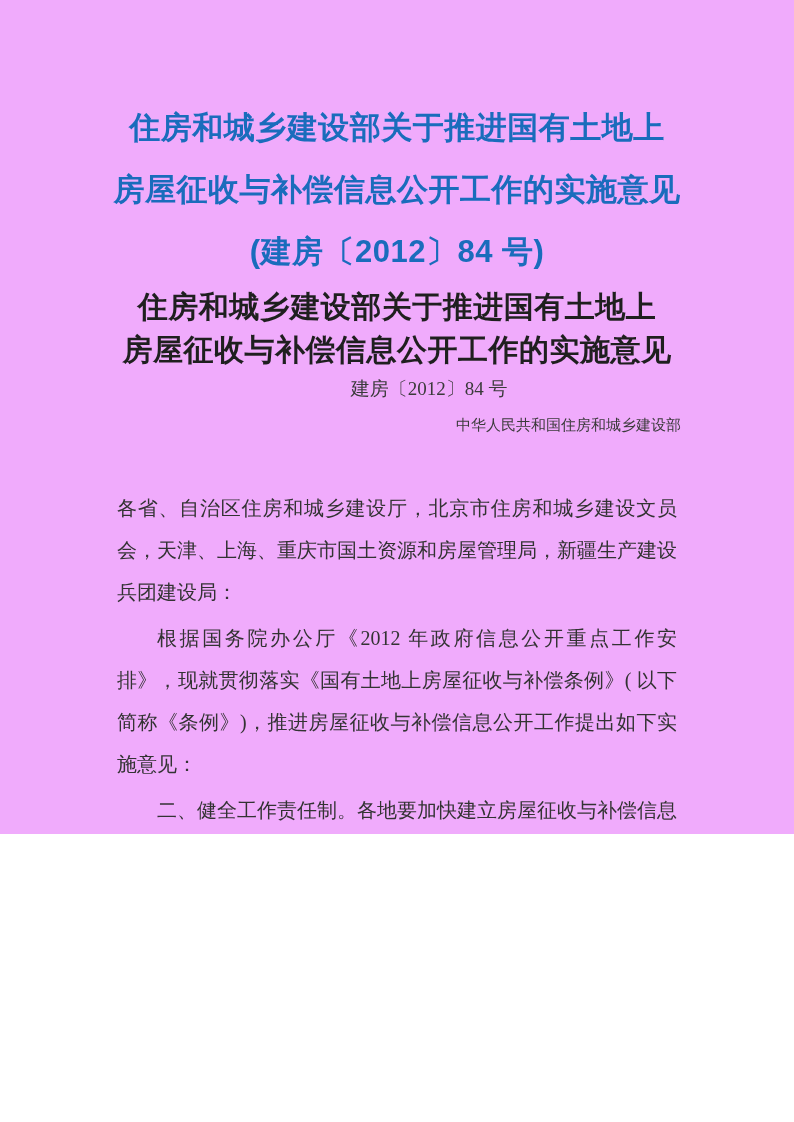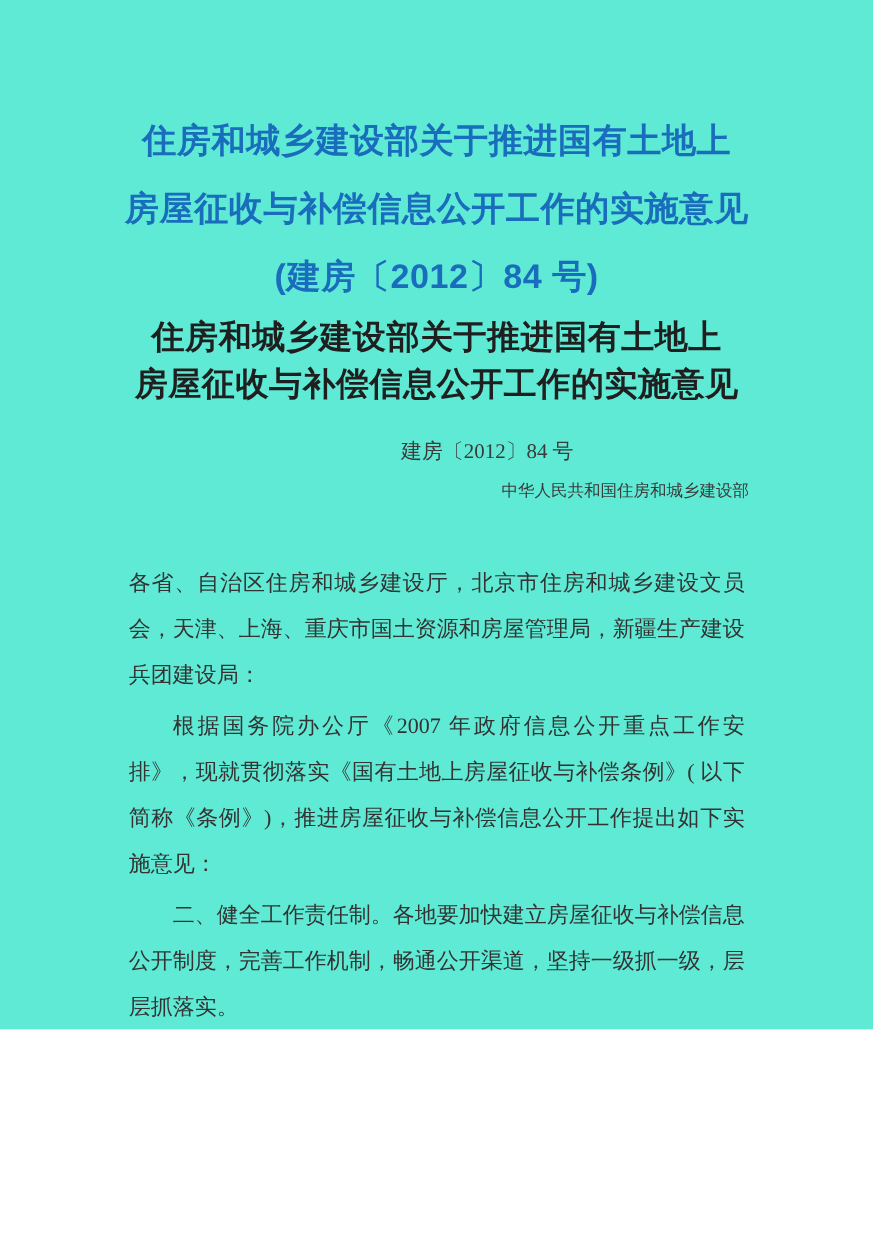--- a/index.html
+++ b/index.html
@@ -3,23 +3,23 @@
 <meta charset="utf-8">
 <style>
   html, body {
     margin: 0;
     padding: 0;
     background: #ffffff;
   }
   .page {
     position: relative;
     width: 794px;
-    height: 936px;
+    height: 834px;
     margin: 0 auto;
-    background: #5eead4;
+    background: #f0abfc;
     overflow: hidden;
     box-sizing: border-box;
     padding: 0 113px;
   }
   
   .blue-title {
     padding-top: 97px;
     text-align: center;
     color: #1a6cbc;
     font-family: "Liberation Sans", "DejaVu Sans", sans-serif;
@@ -33,24 +33,24 @@
     margin-top: 2px;
     text-align: center;
     color: #1f1f1f;
     font-family: "Liberation Sans", "DejaVu Sans", sans-serif;
     font-weight: bold;
     font-size: 30px;
     line-height: 43px;
     letter-spacing: 0.5px;
   }
   .doc-number {
-    margin-top: 26px;
+    margin-top: 4px;
     text-align: center;
     position: relative;
-    left: 46px;
+    left: 32px;
     color: #3a3a3a;
     font-family: "Liberation Serif", "DejaVu Serif", serif;
     font-size: 19px;
     line-height: 28px;
   }
   .issuer {
     margin-top: 8px;
     text-align: right;
     color: #3a3a3a;
     font-family: "Liberation Serif", "DejaVu Serif", serif;
@@ -88,17 +88,17 @@
     <div class="kt-line">住房和城乡建设部关于推进国有土地上</div>
     <div class="kt-line">房屋征收与补偿信息公开工作的实施意见</div>
   </div>
 
   <div class="doc-number">建房〔2012〕84 号</div>
 
   <div class="issuer">中华人民共和国住房和城乡建设部</div>
 
   <div class="body-text">
     <p class="para">各省、自治区住房和城乡建设厅，北京市住房和城乡建设文员会，天津、上海、重庆市国土资源和房屋管理局，新疆生产建设兵团建设局：</p>
-    <p class="para indent">根据国务院办公厅《2007 年政府信息公开重点工作安排》，现就贯彻落实《国有土地上房屋征收与补偿条例》( 以下简称《条例》)，推进房屋征收与补偿信息公开工作提出如下实施意见：</p>
+    <p class="para indent">根据国务院办公厅《2012 年政府信息公开重点工作安排》，现就贯彻落实《国有土地上房屋征收与补偿条例》( 以下简称《条例》)，推进房屋征收与补偿信息公开工作提出如下实施意见：</p>
     <p class="para indent">二、健全工作责任制。各地要加快建立房屋征收与补偿信息公开制度，完善工作机制，畅通公开渠道，坚持一级抓一级，层层抓落实。</p>
   </div>
 
 </div>
 
 </body></html>

